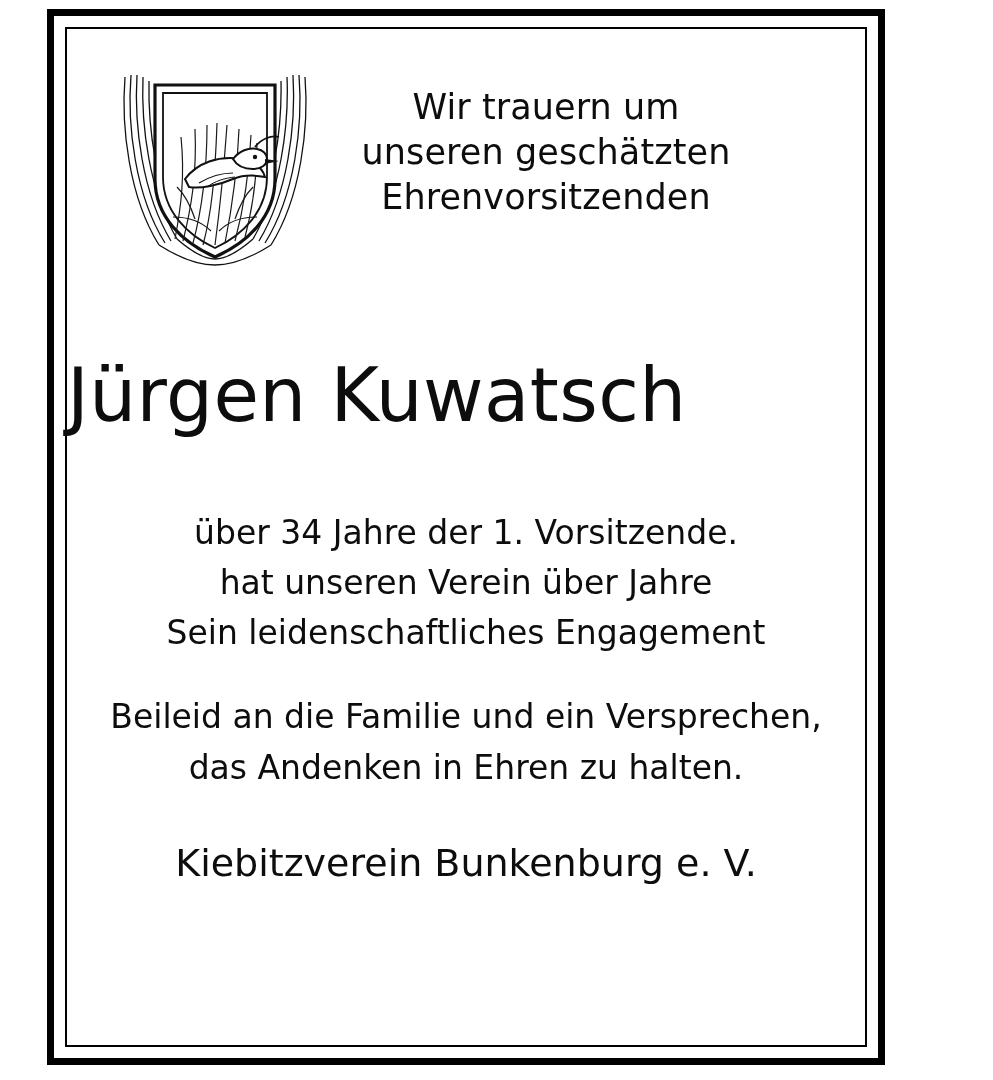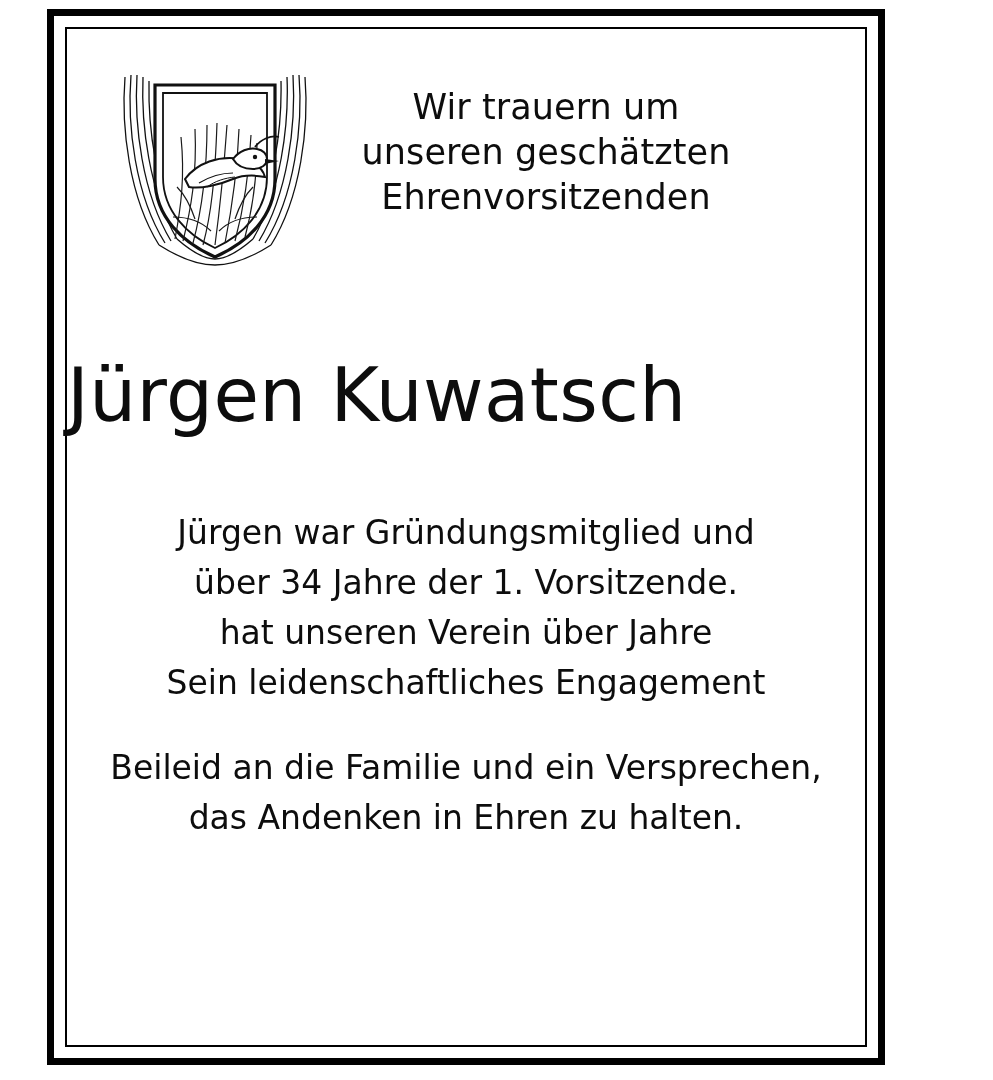--- a/index.html
+++ b/index.html
@@ -168,27 +168,27 @@
           <div class="intro-line">Wir trauern um</div>
           <div class="intro-line">unseren geschätzten</div>
           <div class="intro-line">Ehrenvorsitzenden</div>
         </div>
       </div>
 
       <div class="name">Jürgen Kuwatsch</div>
 
       <div class="body">
         <div class="para">
-          <div class="para-line">Jürgen war Gründungsmitglied und</div>
           <div class="para-line">über 34 Jahre der 1. Vorsitzende.</div>
           <div class="para-line">hat unseren Verein über Jahre</div>
           <div class="para-line">Sein leidenschaftliches Engagement</div>
         </div>
         <div class="para">
           <div class="para-line">Beileid an die Familie und ein Versprechen,</div>
           <div class="para-line">das Andenken in Ehren zu halten.</div>
         </div>
       </div>
 
+      <div class="signature">Kiebitzverein Bunkenburg e. V.</div>
 
     </div>
   </div>
 </div>
 
 </body></html>

